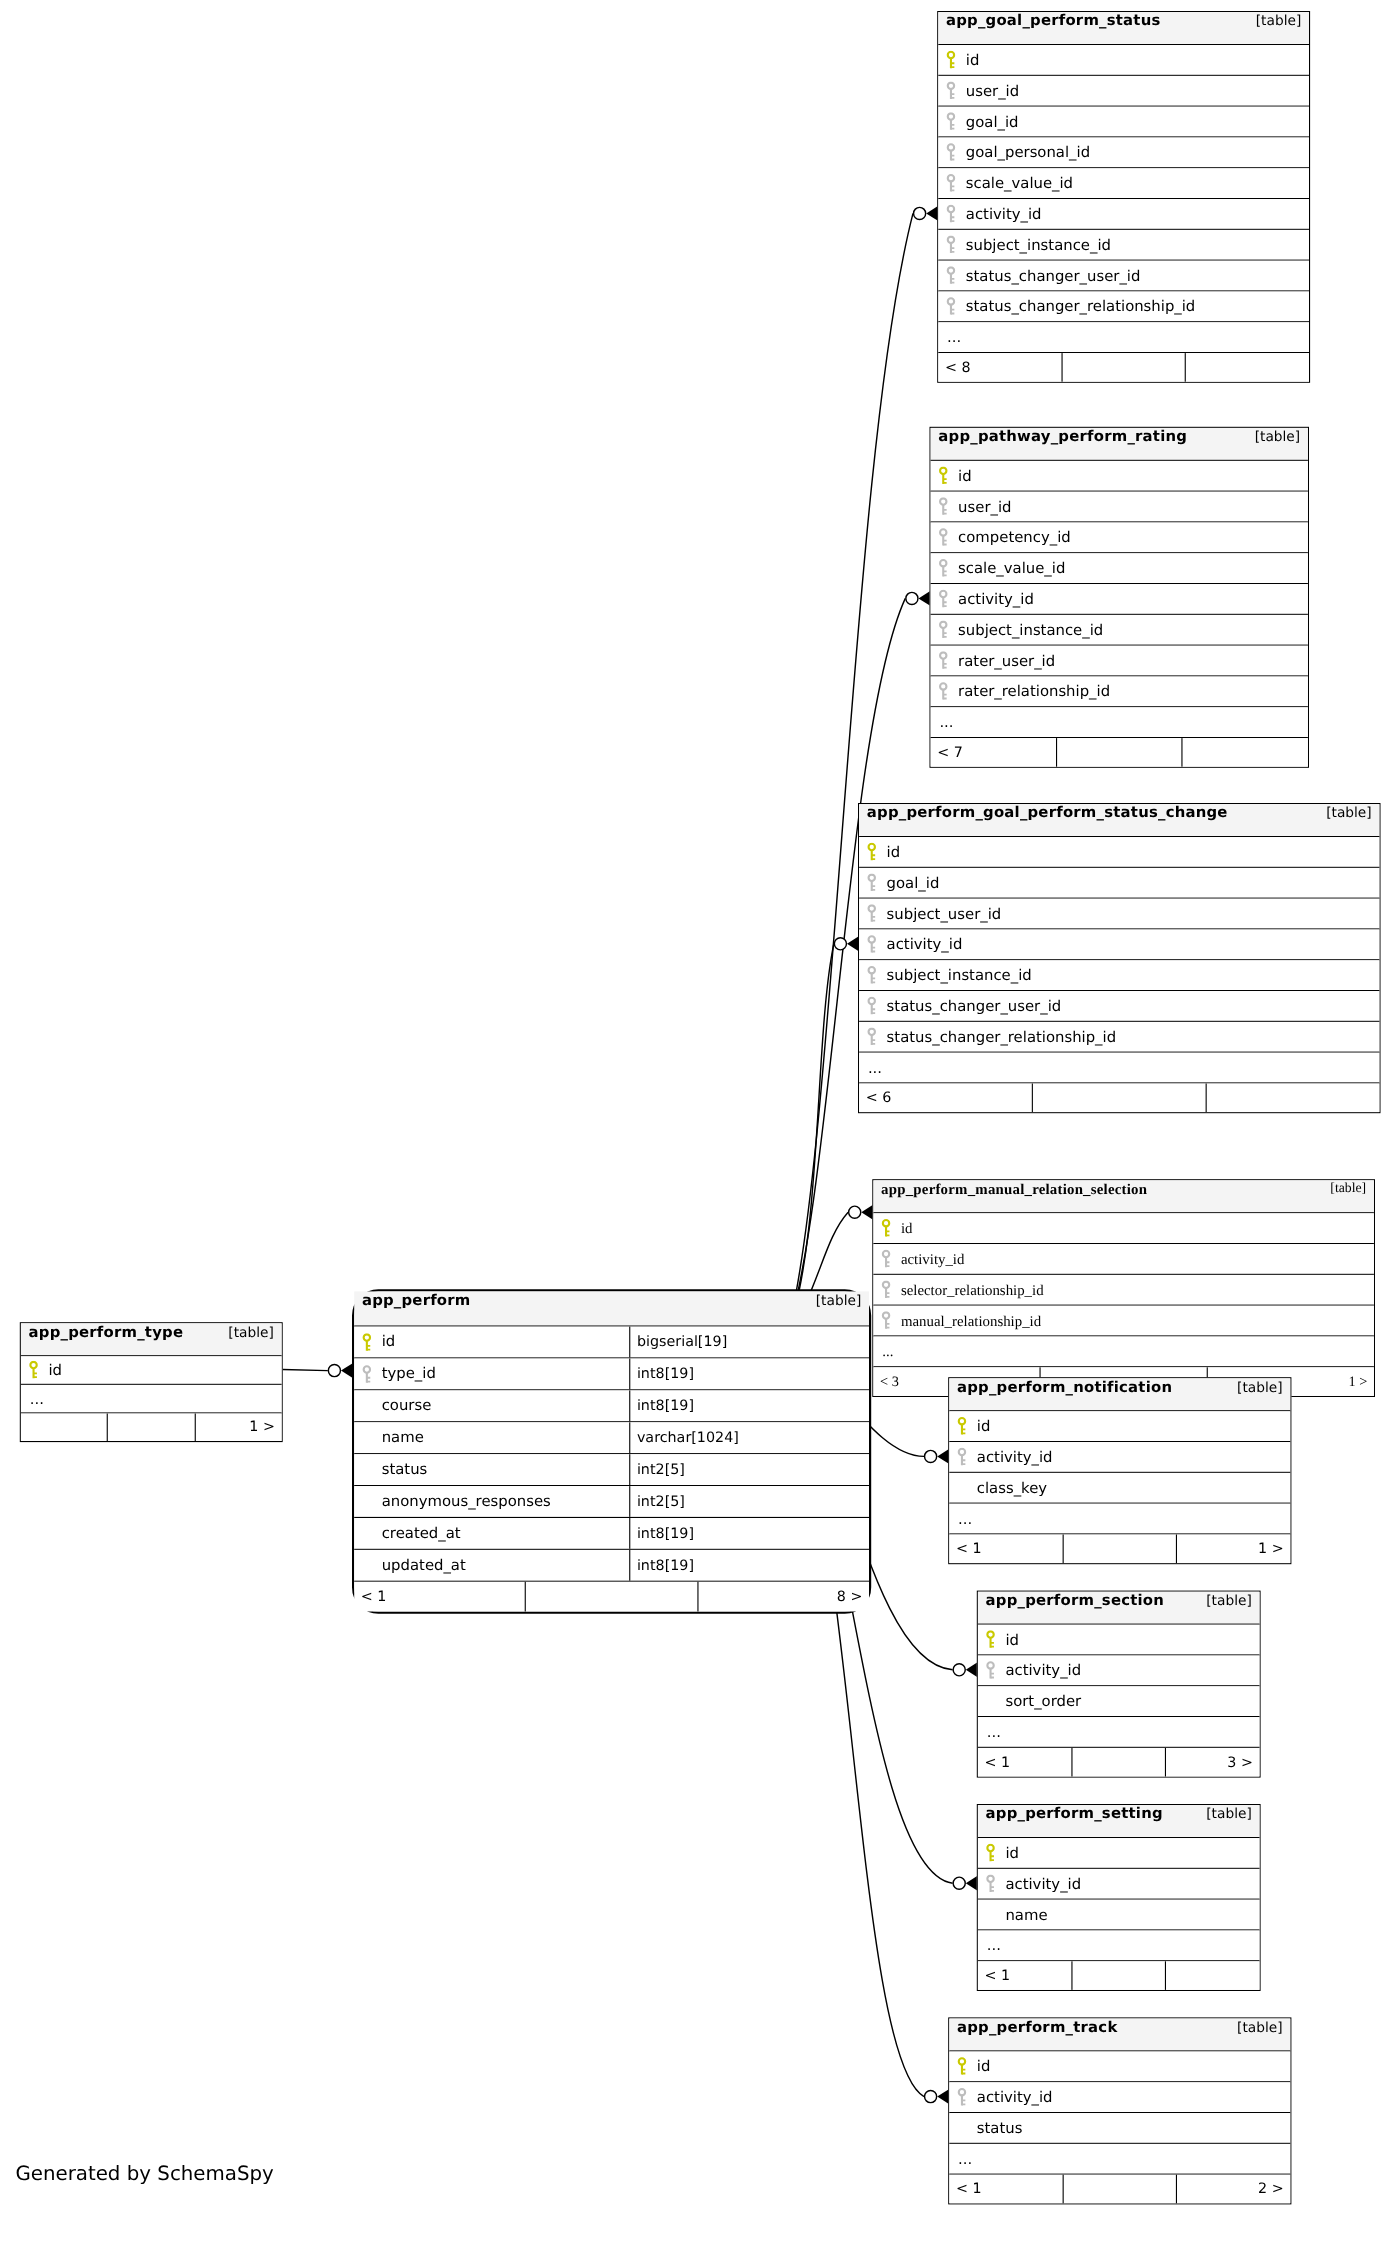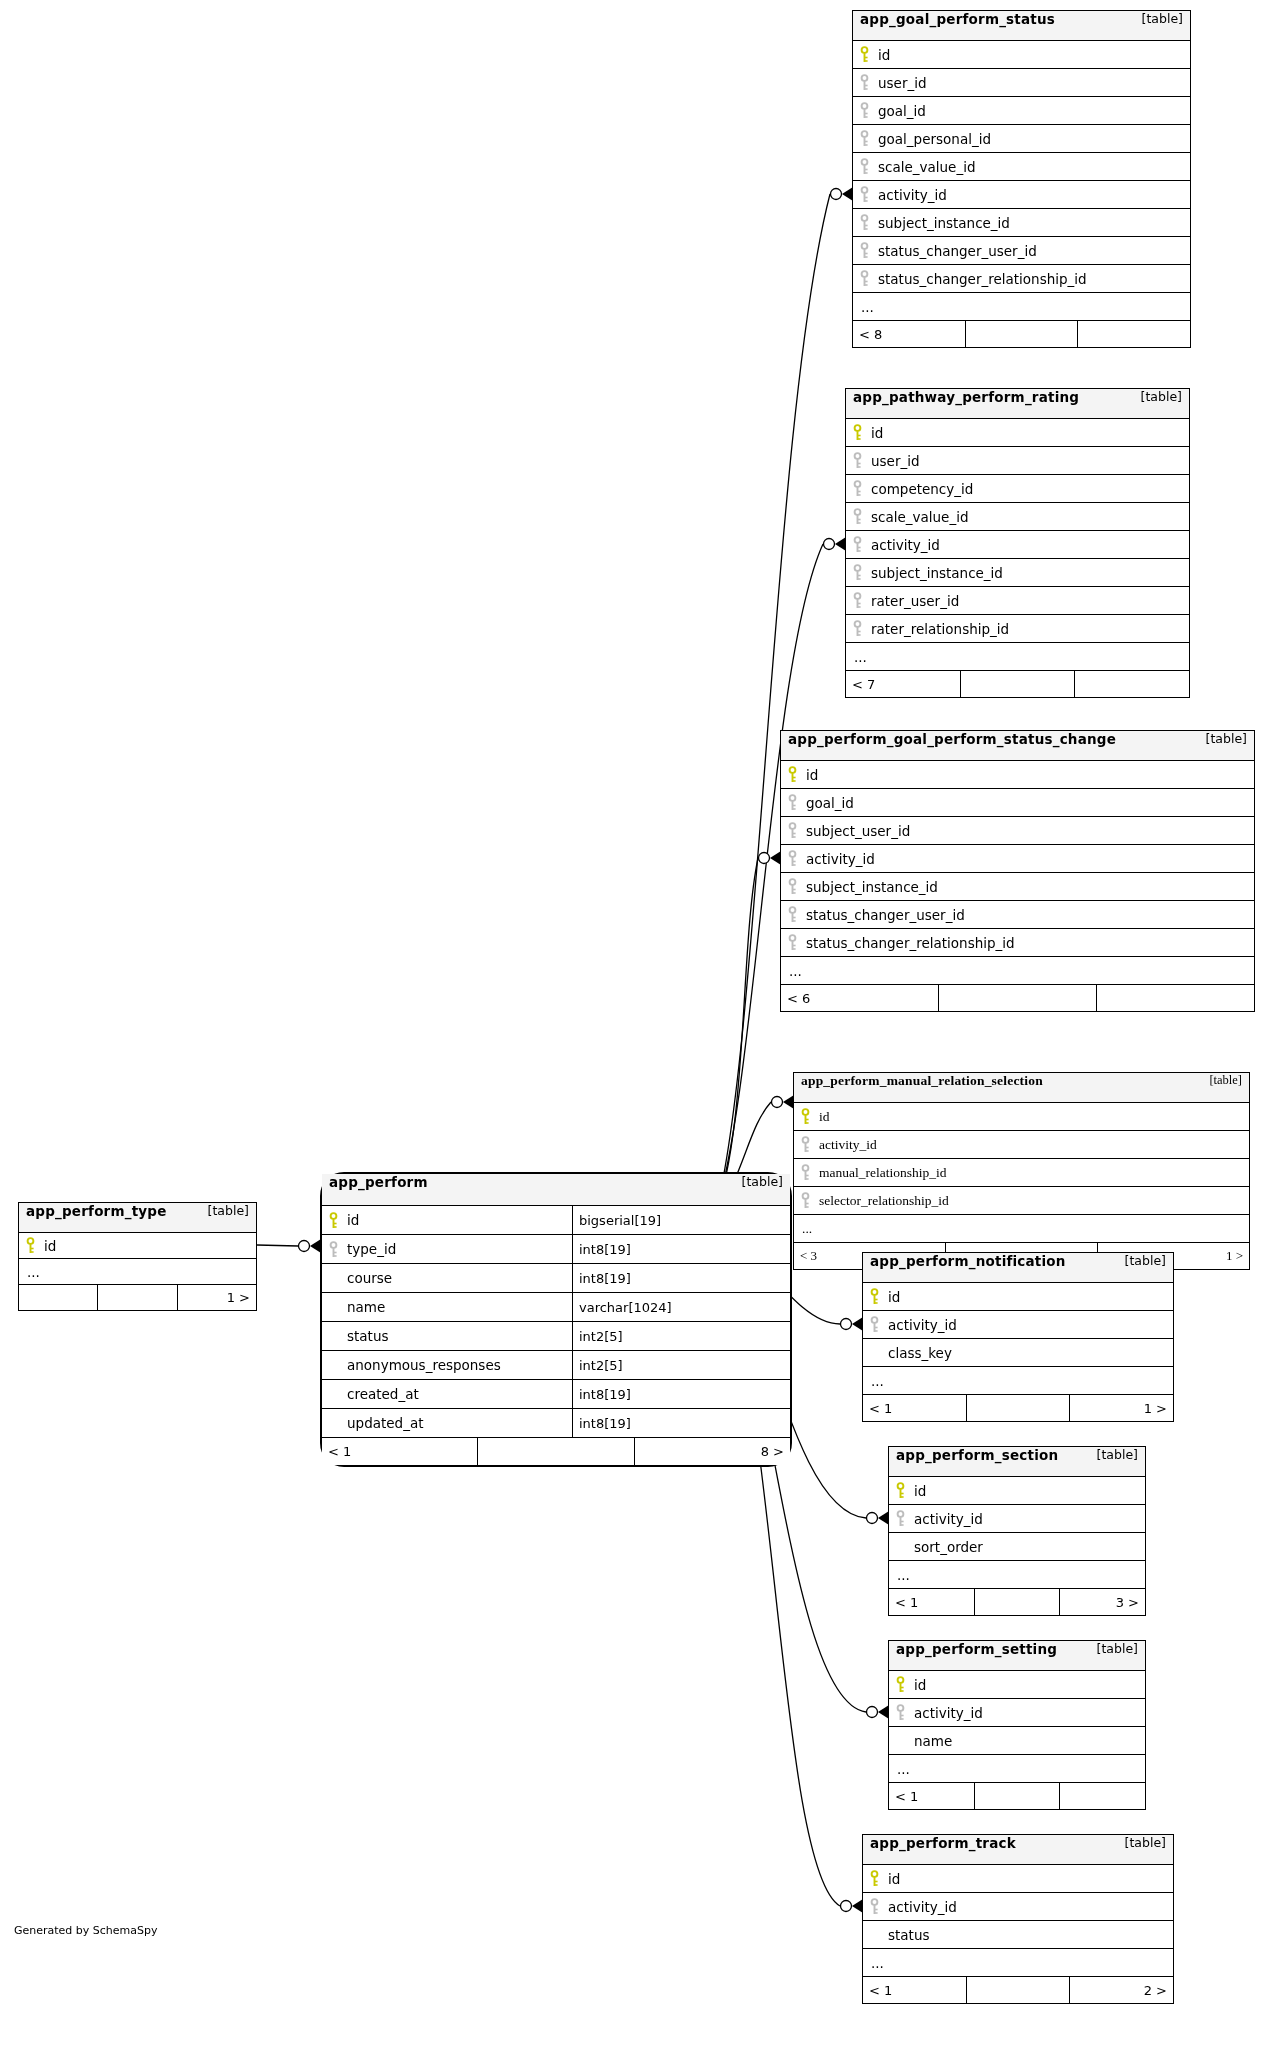--- a/index.html
+++ b/index.html
@@ -19,21 +19,21 @@
   .kslot{width:25px;padding-left:6px;display:flex;align-items:center;flex:none;box-sizing:border-box;}
   .cname{flex:1;white-space:nowrap;overflow:hidden;}
   .cname.fixed{flex:none;}
   .ctype{flex:1;align-self:stretch;display:flex;align-items:center;border-left:1px solid #000;
          padding:0 6px;font-size:13px;white-space:nowrap;box-sizing:border-box;}
   .ellip{padding-left:8px;}
   .tfoot{display:flex;font-size:13px;align-items:stretch;}
   .fcell{flex:1;display:flex;align-items:center;padding:0 6px;box-sizing:border-box;}
   .fcell + .fcell{border-left:1px solid #000;}
   .fcell.right{justify-content:flex-end;}
-  .note{position:absolute;left:14px;top:1924px;font-size:11px;z-index:2;}
+  .note{position:absolute;left:14px;top:1966px;font-size:18px;z-index:2;}
 </style>
 </head>
 <body>
 
 <svg id="connectors" xmlns="http://www.w3.org/2000/svg">
     <path d="M714,1218 C760,1060 772,420 830,194" fill="none" stroke="#000000" stroke-width="1.3"></path>
     <polygon points="842,194 853,187 853,201" fill="#000000"></polygon>
     <circle cx="836" cy="194" r="5.5" fill="#ffffff" stroke="#000000" stroke-width="1.3"></circle>
     <path d="M714,1218 C757,1090 770,660 823,544" fill="none" stroke="#000000" stroke-width="1.3"></path>
     <polygon points="835,544 846,537 846,551" fill="#000000"></polygon>
@@ -397,32 +397,32 @@
       </div>
       <div class="trow" style="height: 28px;">
         <span class="kslot">
           <svg width="11" height="17" viewBox="0 0 11 17">
             <circle cx="5.5" cy="4" r="2.9" fill="none" stroke="#bdbdbd" stroke-width="1.9"></circle>
             <line x1="5.5" y1="7" x2="5.5" y2="16" stroke="#bdbdbd" stroke-width="1.9"></line>
             <line x1="5.5" y1="11.5" x2="8.6" y2="11.5" stroke="#bdbdbd" stroke-width="1.6"></line>
             <line x1="5.5" y1="15" x2="8.6" y2="15" stroke="#bdbdbd" stroke-width="1.6"></line>
           </svg>
         </span>
+        <span class="cname">selector_relationship_id</span>
+      </div>
+      <div class="trow" style="height: 28px;">
+        <span class="kslot">
+          <svg width="11" height="17" viewBox="0 0 11 17">
+            <circle cx="5.5" cy="4" r="2.9" fill="none" stroke="#bdbdbd" stroke-width="1.9"></circle>
+            <line x1="5.5" y1="7" x2="5.5" y2="16" stroke="#bdbdbd" stroke-width="1.9"></line>
+            <line x1="5.5" y1="11.5" x2="8.6" y2="11.5" stroke="#bdbdbd" stroke-width="1.6"></line>
+            <line x1="5.5" y1="15" x2="8.6" y2="15" stroke="#bdbdbd" stroke-width="1.6"></line>
+          </svg>
+        </span>
         <span class="cname">manual_relationship_id</span>
-      </div>
-      <div class="trow" style="height: 28px;">
-        <span class="kslot">
-          <svg width="11" height="17" viewBox="0 0 11 17">
-            <circle cx="5.5" cy="4" r="2.9" fill="none" stroke="#bdbdbd" stroke-width="1.9"></circle>
-            <line x1="5.5" y1="7" x2="5.5" y2="16" stroke="#bdbdbd" stroke-width="1.9"></line>
-            <line x1="5.5" y1="11.5" x2="8.6" y2="11.5" stroke="#bdbdbd" stroke-width="1.6"></line>
-            <line x1="5.5" y1="15" x2="8.6" y2="15" stroke="#bdbdbd" stroke-width="1.6"></line>
-          </svg>
-        </span>
-        <span class="cname">selector_relationship_id</span>
       </div>
       <div class="trow" style="height: 28px;">
         <span class="ellip">...</span>
       </div>
       <div class="trow tfoot" style="height: 26px;">
         <span class="fcell">&lt; 3</span>
         <span class="fcell"></span>
         <span class="fcell right">1 &gt;</span>
       </div>
     </div>

